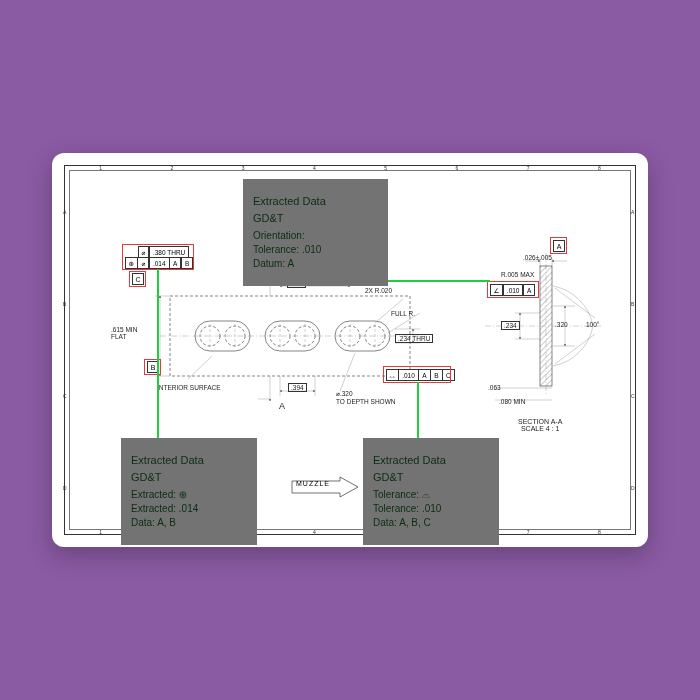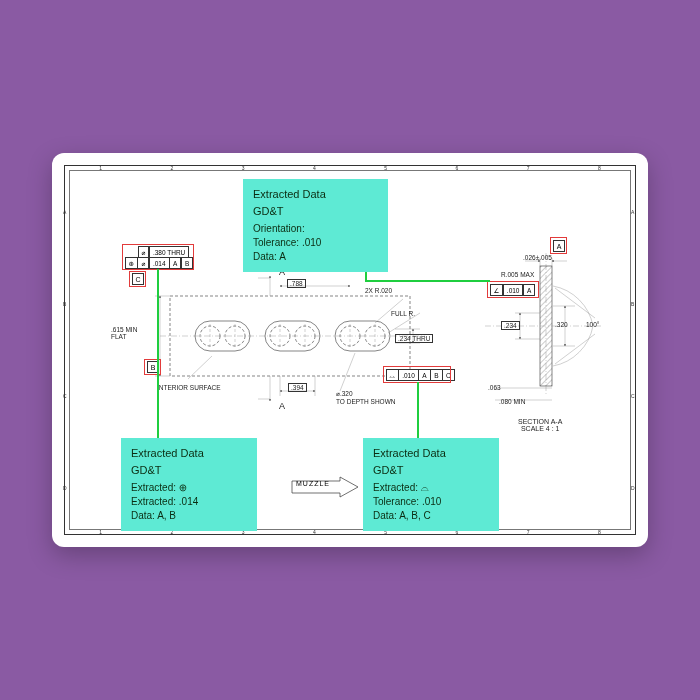--- a/index.html
+++ b/index.html
@@ -29,25 +29,25 @@
     left:4px; right:4px; top:4px; bottom:4px;
     border:0.5px solid #777;
   }
   .ruler { position:absolute; color:#333; font-size:5px; }
   .ruler.top, .ruler.bottom { left:0; right:0; display:flex; justify-content:space-around; }
   .ruler.top { top:-1px; } .ruler.bottom { bottom:-1px; }
   .ruler.left, .ruler.right { top:0; bottom:0; display:flex; flex-direction:column; justify-content:space-around; width:6px; }
   .ruler.left { left:-2px; } .ruler.right { right:-2px; }
   .callout-box {
     position:absolute;
-    background:#5eead4;
+    background:#737373;
     color:#0b2d12;
     font-size:10px;
     line-height:1.4;
-    padding:8px 10px;
+    padding:15px 10px;
     min-width:130px;
   }
   .callout-box .hdr { font-size:11px; margin-bottom:2px; }
   .fcf {
     position:absolute;
     display:flex;
     align-items:stretch;
     height:12px;
   }
   .fcf span {
@@ -284,33 +284,33 @@
     <div class="green-line" style="left:300px; top:56px; width:2px; height:60px;"></div>
     <div class="green-line" style="left:300px; top:114px; width:125px; height:2px;"></div>
     <div class="green-line" style="left:92px; top:103px; width:2px; height:170px;"></div>
     <div class="green-line" style="left:352px; top:216px; width:2px; height:58px;"></div>
 
     <div class="callout-box" style="left:178px; top:13px; width:145px;">
       <div class="hdr">Extracted Data</div>
       <div class="hdr">GD&amp;T</div>
       <div>Orientation:</div>
       <div>Tolerance: .010</div>
-      <div>Data: A</div>
+      <div>Datum: A</div>
     </div>
     <div class="callout-box" style="left:56px; top:272px; width:136px;">
       <div class="hdr">Extracted Data</div>
       <div class="hdr">GD&amp;T</div>
       <div>Extracted: ⊕</div>
       <div>Extracted: .014</div>
       <div>Data: A, B</div>
     </div>
     <div class="callout-box" style="left:298px; top:272px; width:136px;">
       <div class="hdr">Extracted Data</div>
       <div class="hdr">GD&amp;T</div>
-      <div>Extracted: ⌓</div>
+      <div>Tolerance: ⌓</div>
       <div>Tolerance: .010</div>
       <div>Data: A, B, C</div>
     </div>
 
     <div class="muzzle-arrow">
       <svg viewBox="0 0 70 22" width="70" height="22">
         <path d="M2,5 L50,5 L50,1 L68,11 L50,21 L50,17 L2,17 Z" fill="none" stroke="#333" stroke-width="0.7"></path>
       </svg>
       <div class="txt">MUZZLE</div>
     </div>

